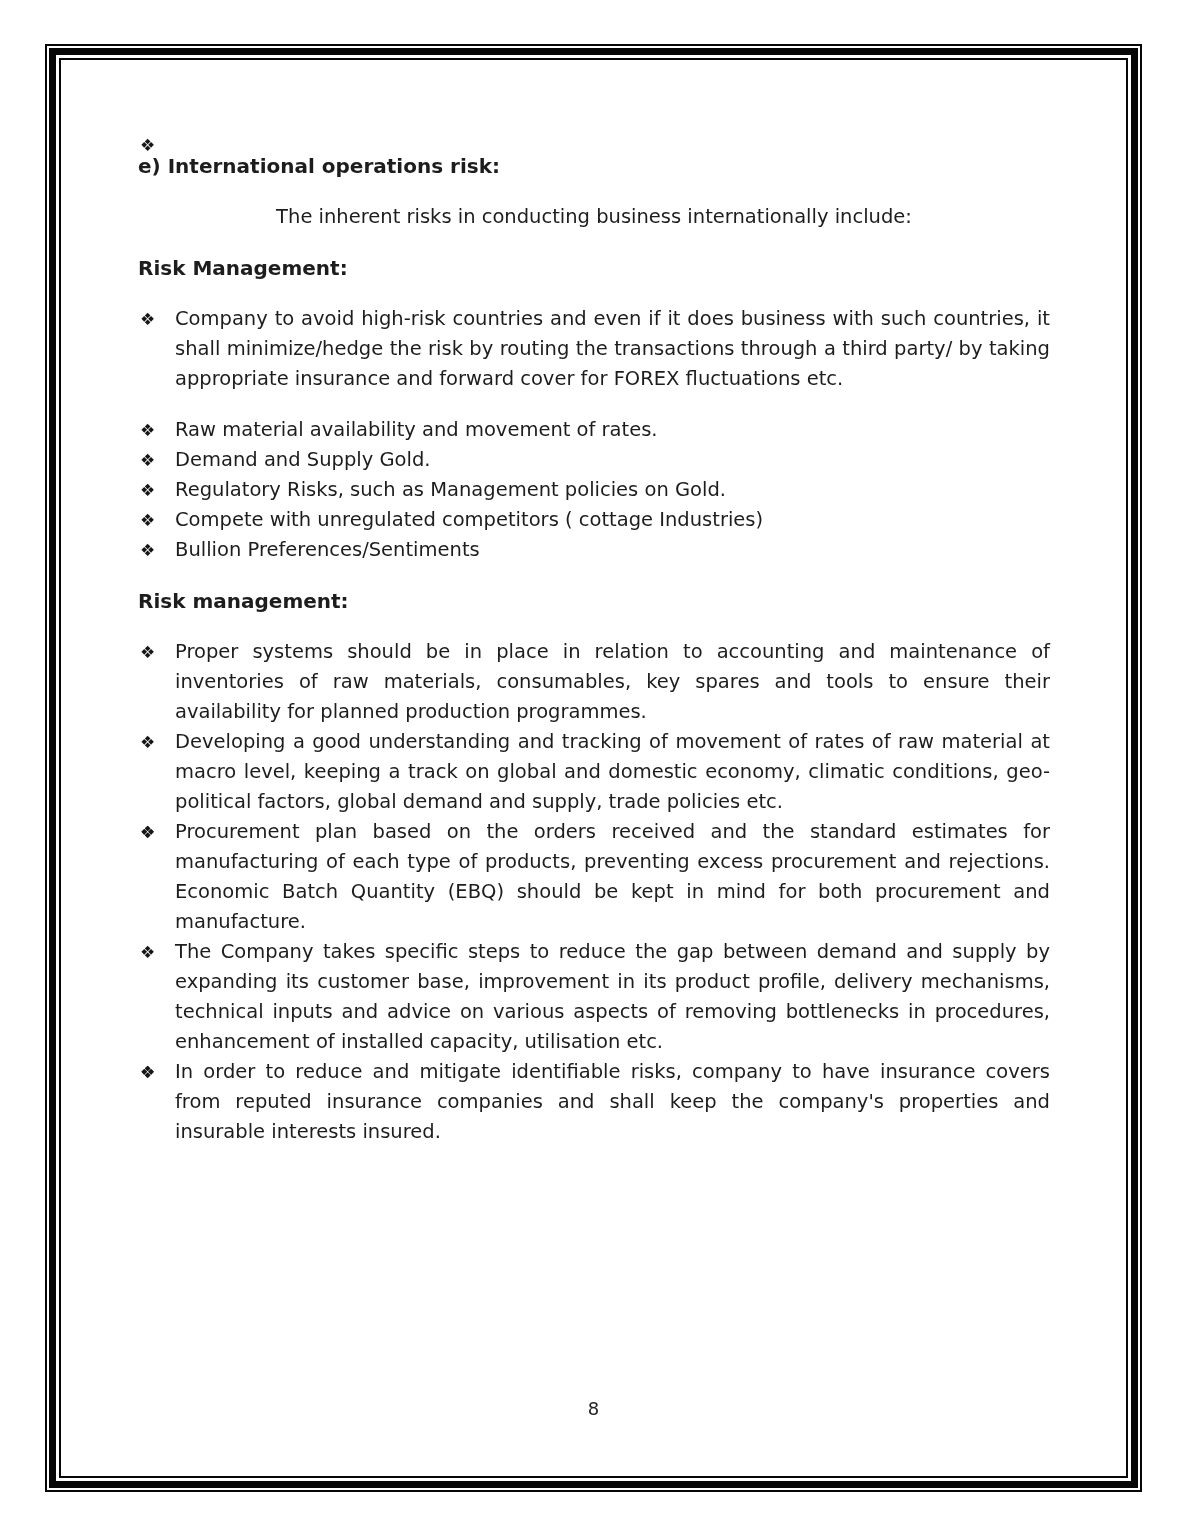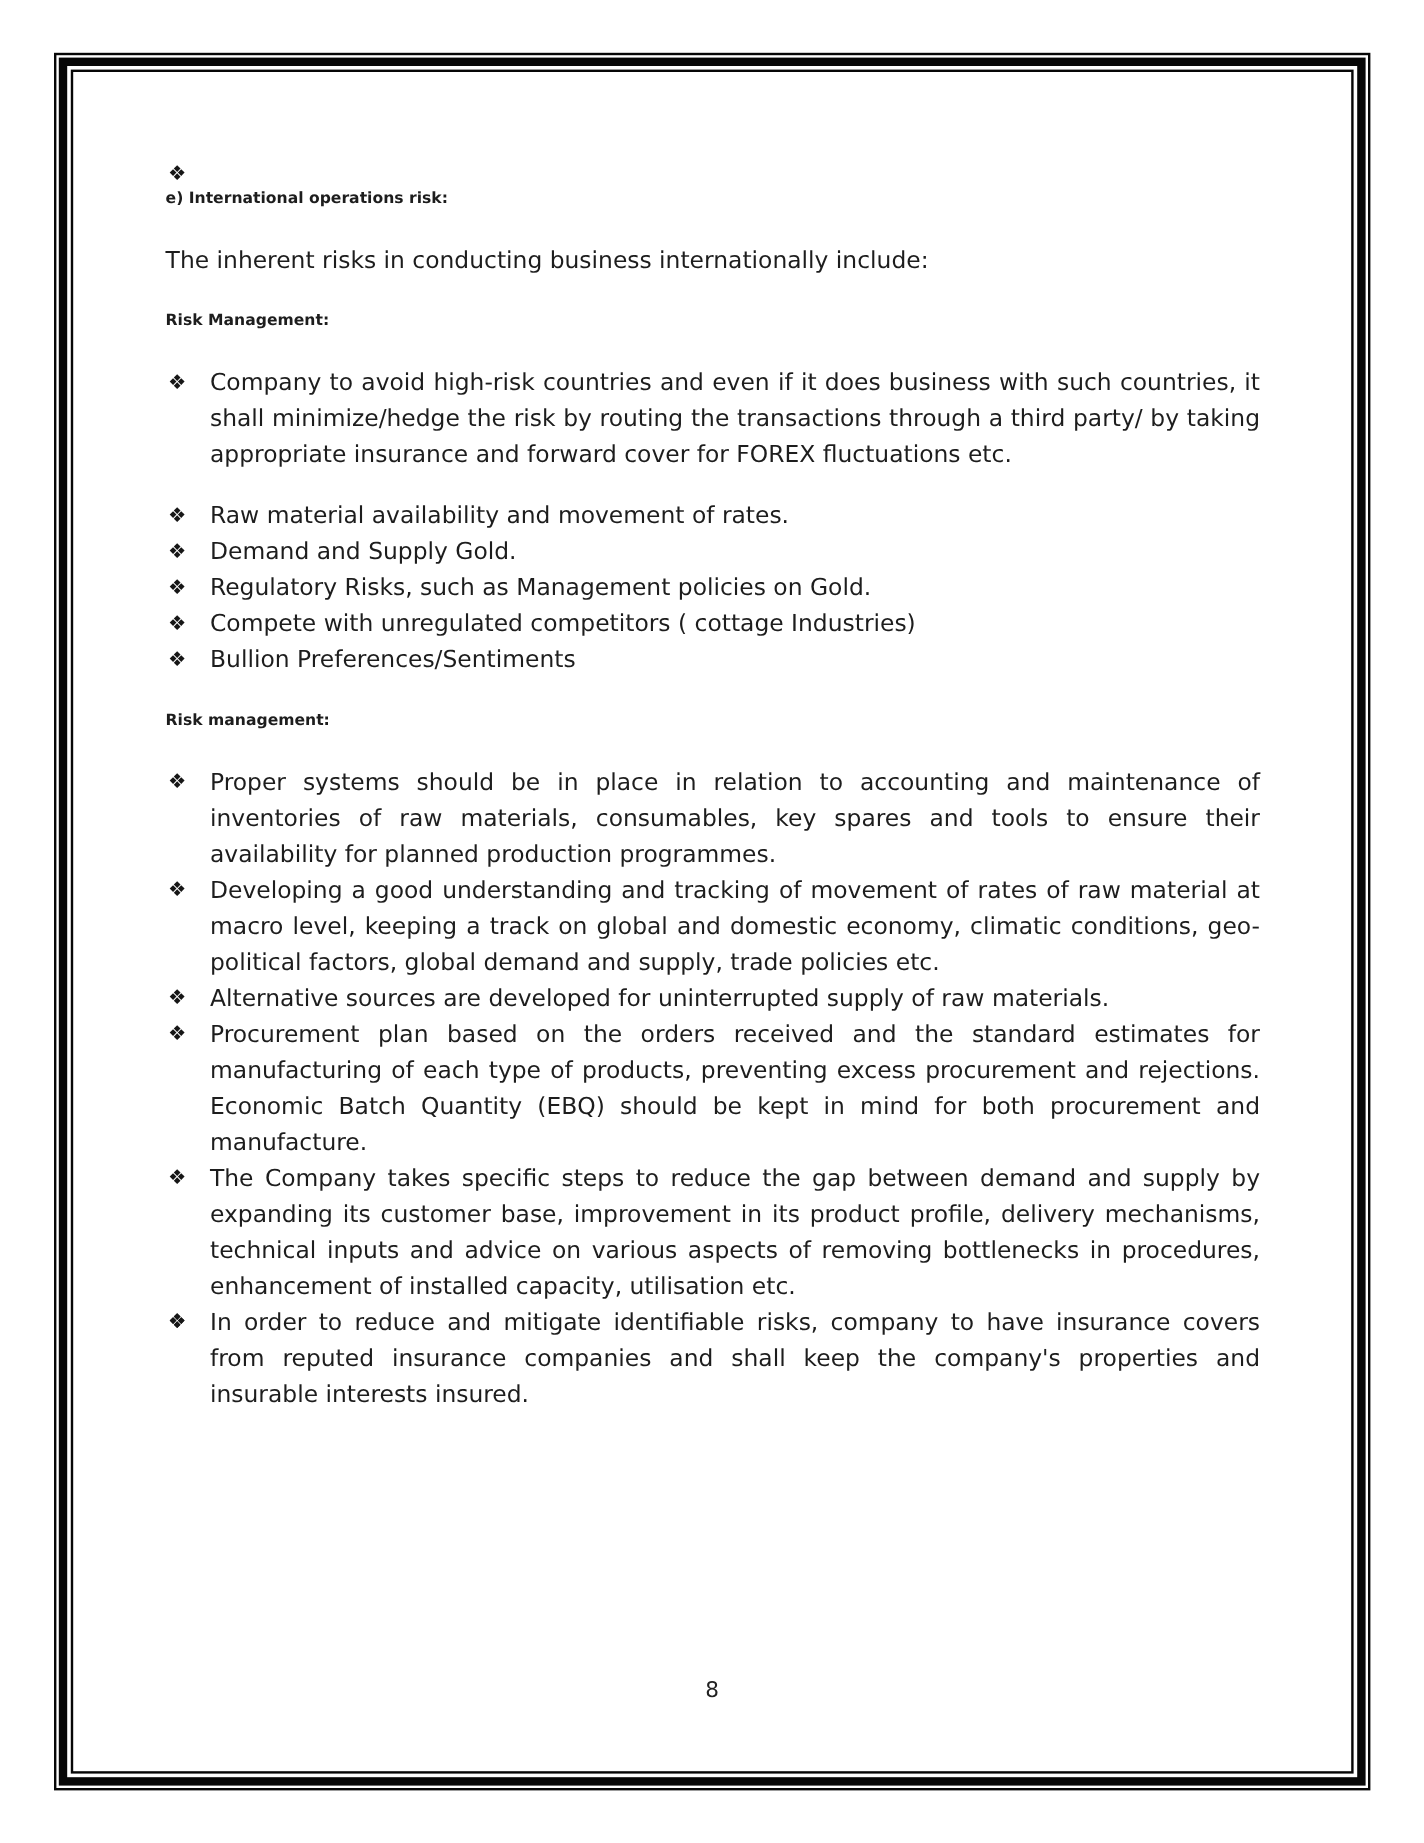--- a/index.html
+++ b/index.html
@@ -39,24 +39,24 @@
     top: 0; left: 0; right: 0; bottom: 0;
     box-sizing: border-box;
     padding: 70px 76px 0 77px;
     font-size: 19.5px;
     line-height: 30px;
     overflow: hidden;
   }
   .block { margin: 0 0 21px 0; }
   .heading {
     font-weight: bold;
-    font-size: 13px;
+    font-size: 20px;
     margin: 0 0 21px 0;
   }
-  .para { margin: 16px 0 21px 0; }
+  .para { margin: 16px 0 21px 0; text-align: center; }
   .bullet-item {
     position: relative;
     padding-left: 37px;
   }
   .justify { text-align: justify; }
   .marker {
     position: absolute;
     left: 2px;
     top: 0;
     font-size: 17px;
@@ -125,21 +125,20 @@
           <div class="bullet-item justify">
             <span class="marker">❖</span>
             <span>Proper systems should be in place in relation to accounting and maintenance of inventories of raw materials, consumables, key spares and tools to ensure their availability for planned production programmes.</span>
           </div>
           <div class="bullet-item justify">
             <span class="marker">❖</span>
             <span>Developing a good understanding and tracking of movement of rates of raw material at macro level, keeping a track on global and domestic economy, climatic conditions, geo-political factors, global demand and supply, trade policies etc.</span>
           </div>
           <div class="bullet-item justify">
             <span class="marker">❖</span>
-            <span>Alternative sources are developed for uninterrupted supply of raw materials.</span>
           </div>
           <div class="bullet-item justify">
             <span class="marker">❖</span>
             <span>Procurement plan based on the orders received and the standard estimates for manufacturing of each type of products, preventing excess procurement and rejections. Economic Batch Quantity (EBQ) should be kept in mind for both procurement and manufacture.</span>
           </div>
           <div class="bullet-item justify">
             <span class="marker">❖</span>
             <span>The Company takes specific steps to reduce the gap between demand and supply by expanding its customer base, improvement in its product profile, delivery mechanisms, technical inputs and advice on various aspects of removing bottlenecks in procedures, enhancement of installed capacity, utilisation etc.</span>
           </div>
           <div class="bullet-item justify">

